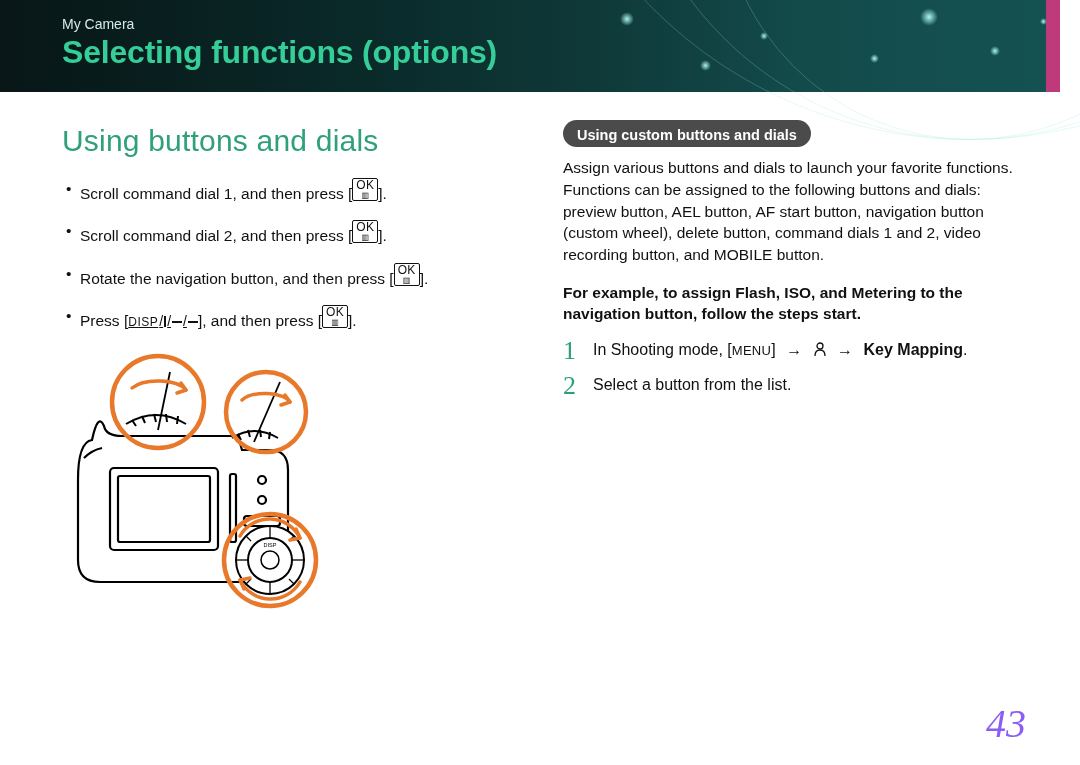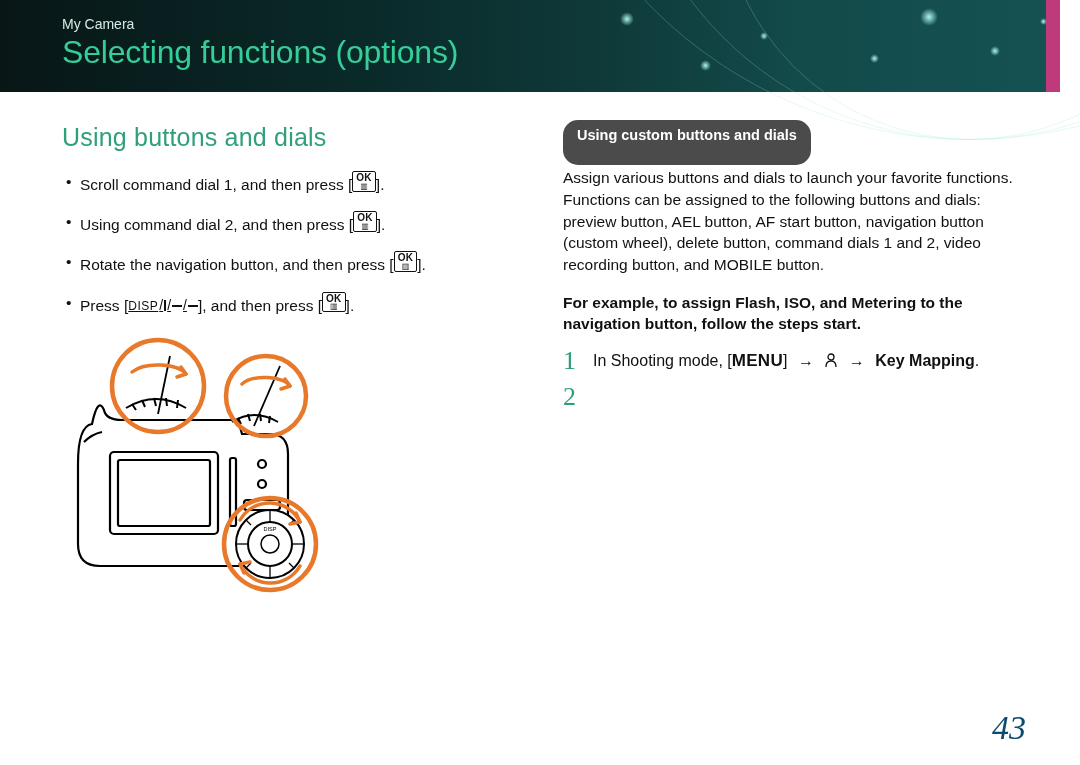--- a/index.html
+++ b/index.html
@@ -15,48 +15,48 @@
   .s4 { width:10px; height:10px; left:990px; top:46px; }
   .s5 { width:7px; height:7px; left:1040px; top:18px; }
   .s6 { width:9px; height:9px; left:870px; top:54px; }
   .s7 { width:11px; height:11px; left:700px; top:60px; }
   .arc { position:absolute; border:1px solid rgba(150,230,220,0.25); border-radius:50%; pointer-events:none; }
   .arc.a1 { width:900px; height:900px; left:520px; top:-760px; }
   .arc.a2 { width:700px; height:700px; left:620px; top:-560px; }
   .arc.a3 { width:500px; height:500px; left:720px; top:-360px; }
   .pink-tab { position:absolute; right:0; top:0; width:14px; height:92px; background:#bf3a7b; }
   .breadcrumb { position:absolute; left:62px; top:16px; color:#d8e8e6; font-size:14px; }
-  .title { position:absolute; left:62px; top:34px; color:#35ce98; font-weight:400; font-size:32px; letter-spacing:-.2px; }
+  .title { position:absolute; left:62px; top:34px; color:#35ce98; font-weight:700; font-size:32px; letter-spacing:-.2px; }
   .body { position:absolute; left:62px; top:120px; right:36px; bottom:30px; display:flex; gap:40px; }
   .col { flex:1 1 50%; font-size:15.5px; line-height:1.4; color:#111; }
-  h2.section { color:#2FA07A; font-weight:400; font-size:25px; margin-bottom:14px; letter-spacing:.2px;}
+  h2.section { color:#2FA07A; font-weight:400; font-size:30px; margin-bottom:14px; letter-spacing:.2px;}
   .intro { margin-bottom:10px; }
   ul.methods { list-style:none; margin-left:4px; }
   ul.methods li { position:relative; padding-left:14px; margin:16px 0; }
   ul.methods li::before { content:"•"; position:absolute; left:0; top:0; }
   .ok-box { display:inline-block; border:1px solid #111; border-radius:2px; padding:0 3px; font-size:10px; line-height:1.15; vertical-align:1px; text-align:center; }
-  .ok-box .top { display:block; font-size:10px; letter-spacing:.3px;font-weight:bold; }
+  .ok-box .top { display:block; font-size:12px; letter-spacing:.3px; }
   .ok-box .bot { display:block; font-size:8px; margin-top:-2px; }
   .padbox { display:inline-block; border:0; font-family: "Segoe UI", Arial, sans-serif; font-size:14px; vertical-align:middle;text-decoration:underline; }
   .padbox .sep { margin:0 1px; }
   .padbox .ibar { display:inline-block; width:2px; height:11px; background:#111; vertical-align:-1px; }
   .padbox .minus { display:inline-block; width:10px; height:2px; background:#111; vertical-align:3px; }
   .camera-wrap { width:320px; height:260px; margin:18px 0 0 0; position:relative; }
   
-  .pill { display:inline-block; background:#4b4b4b; color:#fff; font-weight:700; font-size:14.5px; padding:5px 14px 20px; border-radius:15px; }
-  .right-desc { margin-top:2px; }
+  .pill { display:inline-block; background:#4b4b4b; color:#fff; font-weight:700; font-size:14.5px; padding:5px 14px 2px; border-radius:15px; }
+  .right-desc { margin-top:10px; }
   .example { font-weight:700; margin-top:16px; }
   ol.steps { list-style:none; margin-top:14px; }
   ol.steps li { position:relative; padding-left:30px; margin:10px 0; font-size:16px; }
   ol.steps li .num { position:absolute; left:0; top:-6px; color:#2b9e7c; font-weight:400; font-size:26px; font-family: Georgia, "Times New Roman", serif; }
-  .menu-word { font-family: Arial, sans-serif; font-size:17px; letter-spacing:0.3px;font-weight:bold; }
+  .menu-word { font-family: Arial, sans-serif; font-size:13px; letter-spacing:0.3px; }
   .arrow { margin:0 6px; }
   .gear { display:inline-block; vertical-align:-2px; }
   .kb { font-weight:700; }
-  .page-num { position:absolute; right:34px; bottom:18px; color:#0c4a6e; font-size:34px; font-style:italic; font-family: Georgia, serif; }
+  .page-num { position:absolute; right:34px; bottom:18px; color:#8b5cf6; font-size:40px; font-style:italic; font-family: Georgia, serif; }
 </style>
 </head>
 <body>
 
 <div class="page">
   <div class="header-bg">
     <div class="arc a1"></div>
     <div class="arc a2"></div>
     <div class="arc a3"></div>
     <div class="sparkle s1"></div>
@@ -73,21 +73,21 @@
 
   <div class="body">
 
     <div class="col">
       <h2 class="section">Using buttons and dials</h2>
       <ul class="methods">
         <li>
           <span>Scroll command dial 1, and then press [</span><span class="ok-box"><span class="top">OK</span><span class="bot">▥</span></span><span>].</span>
         </li>
         <li>
-          <span>Using command dial 2, and then press [</span><span class="ok-box"><span class="top">OK</span><span class="bot">▥</span></span><span>].</span>
+          <span>Scroll command dial 2, and then press [</span><span class="ok-box"><span class="top">OK</span><span class="bot">▥</span></span><span>].</span>
         </li>
         <li>
           <span>Rotate the navigation button, and then press [</span><span class="ok-box"><span class="top">OK</span><span class="bot">▥</span></span><span>].</span>
         </li>
         <li>
           <span>Press [</span><span class="padbox"><span style="font-size:12px; letter-spacing:.5px;">DISP</span><span class="sep">/</span><span class="ibar"></span><span class="sep">/</span><span class="minus"></span><span class="sep">/</span><span class="minus"></span></span><span>], and then press [</span><span class="ok-box"><span class="top">OK</span><span class="bot">▥</span></span><span>].</span>
         </li>
       </ul>
 
       <div class="camera-wrap" aria-label="Line drawing of a camera body with three orange circles highlighting command dial 1, command dial 2, and the navigation button, each with rotation arrows.">
@@ -171,19 +171,20 @@
                   <circle cx="7" cy="5" r="3"></circle>
                   <path d="M2 15 q0 -6 5 -6 q5 0 5 6"></path>
                 </g>
               </svg>
           </span>
           <span class="arrow">→</span>
           <span class="kb">Key Mapping</span><span>.</span>
         </li>
         <li>
           <span class="num">2</span>
+          <span>Select a button from the list.</span>
         </li>
       </ol>
     </div>
   </div>
 
   <div class="page-num">43</div>
 </div>
 
 </body></html>

